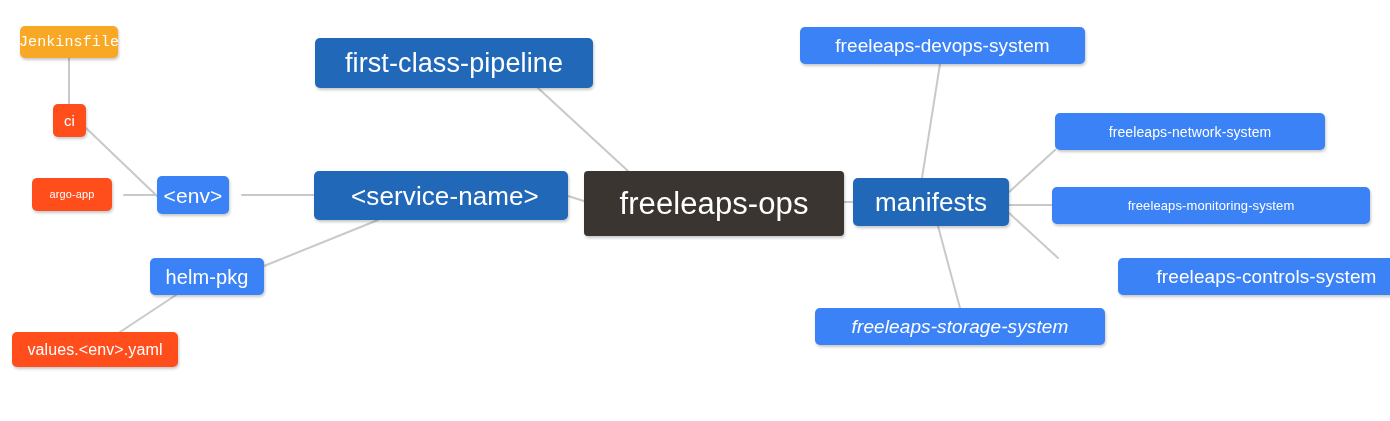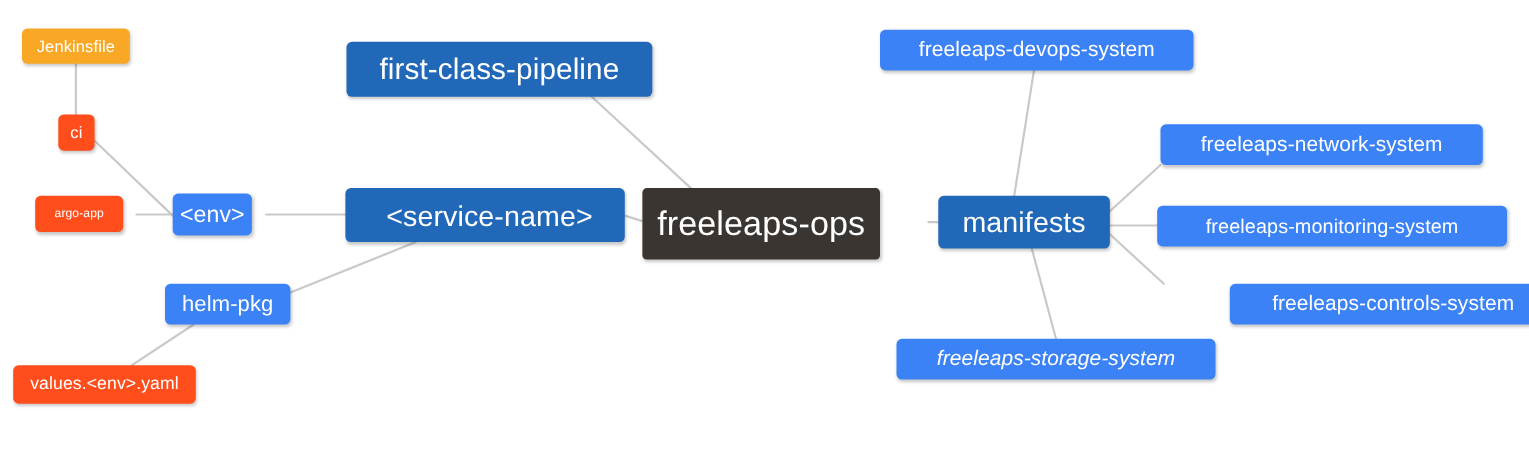--- a/index.html
+++ b/index.html
@@ -38,21 +38,21 @@
     letter-spacing: 0.1px;
     line-height: 1;
     padding: 0 10px;
   }
   .node.root {
     background: #3b3531;
     border-radius: 4px;
   }
   .node.blue   { background: #2169b8; }
   .node.green  { background: #3b82f6; }
-  .node.orange { background: #f9a825; }
+  .node.orange { background: #f9a825; font-family: Liberation Mono, monospace; }
   .node.red    { background: #ff4d1c; }
 </style>
 </head>
 <body>
 
 <div id="mindmap-canvas">
   <svg id="edge-layer" viewBox="0 0 1390 421" width="1390" height="421">
       <path d="M 69,58 L 69,104" stroke="#c9c9c9" stroke-width="2" fill="none" stroke-linecap="round"></path>
       <path d="M 86,128 L 157,196" stroke="#c9c9c9" stroke-width="2" fill="none" stroke-linecap="round"></path>
       <path d="M 124,195 L 157,195" stroke="#c9c9c9" stroke-width="2" fill="none" stroke-linecap="round"></path>
@@ -68,23 +68,23 @@
       <path d="M 1009,213 L 1058,258" stroke="#c9c9c9" stroke-width="2" fill="none" stroke-linecap="round"></path>
       <path d="M 938,226 L 960,308" stroke="#c9c9c9" stroke-width="2" fill="none" stroke-linecap="round"></path>
     </svg>
   <div id="node-layer">
       <div class="node orange" style="left: 20px; top: 26px; width: 98px; height: 32px; font-size: 15px;">Jenkinsfile</div>
       <div class="node red" style="left: 53px; top: 104px; width: 33px; height: 33px; font-size: 15px;">ci</div>
       <div class="node red" style="left: 32px; top: 178px; width: 80px; height: 33px; font-size: 11px;">argo-app</div>
       <div class="node green" style="left: 157px; top: 176px; width: 72px; height: 38px; font-size: 21px;">&lt;env&gt;</div>
       <div class="node blue" style="left: 314px; top: 171px; width: 254px; height: 49px; font-size: 26px; padding-left: 18px;">&lt;service-name&gt;</div>
       <div class="node blue" style="left: 315px; top: 38px; width: 278px; height: 50px; font-size: 27px;">first-class-pipeline</div>
-      <div class="node root" style="left: 584px; top: 171px; width: 216px; height: 65px; font-size: 31px;">freeleaps-ops</div>
+      <div class="node root" style="left: 584px; top: 171px; width: 260px; height: 65px; font-size: 31px;">freeleaps-ops</div>
       <div class="node blue" style="left: 853px; top: 178px; width: 156px; height: 48px; font-size: 26px;">manifests</div>
       <div class="node green" style="left: 800px; top: 27px; width: 285px; height: 37px; font-size: 19px;">freeleaps-devops-system</div>
-      <div class="node green" style="left: 1055px; top: 113px; width: 293px; height: 37px; font-size: 19px;">freeleaps-network-system</div>
-      <div class="node green" style="left: 1052px; top: 187px; width: 318px; height: 37px; font-size: 18px;">freeleaps-monitoring-system</div>
+      <div class="node green" style="left: 1055px; top: 113px; width: 270px; height: 37px; font-size: 14px;">freeleaps-network-system</div>
+      <div class="node green" style="left: 1052px; top: 187px; width: 318px; height: 37px; font-size: 13px;">freeleaps-monitoring-system</div>
       <div class="node green" style="left: 1118px; top: 258px; width: 297px; height: 37px; font-size: 19px;">freeleaps-controls-system</div>
       <div class="node green" style="left: 815px; top: 308px; width: 290px; height: 37px; font-size: 19px; font-style: italic;">freeleaps-storage-system</div>
       <div class="node green" style="left: 150px; top: 258px; width: 114px; height: 37px; font-size: 20px;">helm-pkg</div>
       <div class="node red" style="left: 12px; top: 332px; width: 166px; height: 35px; font-size: 16px;">values.&lt;env&gt;.yaml</div>
     </div>
 </div>
 
 </body></html>

